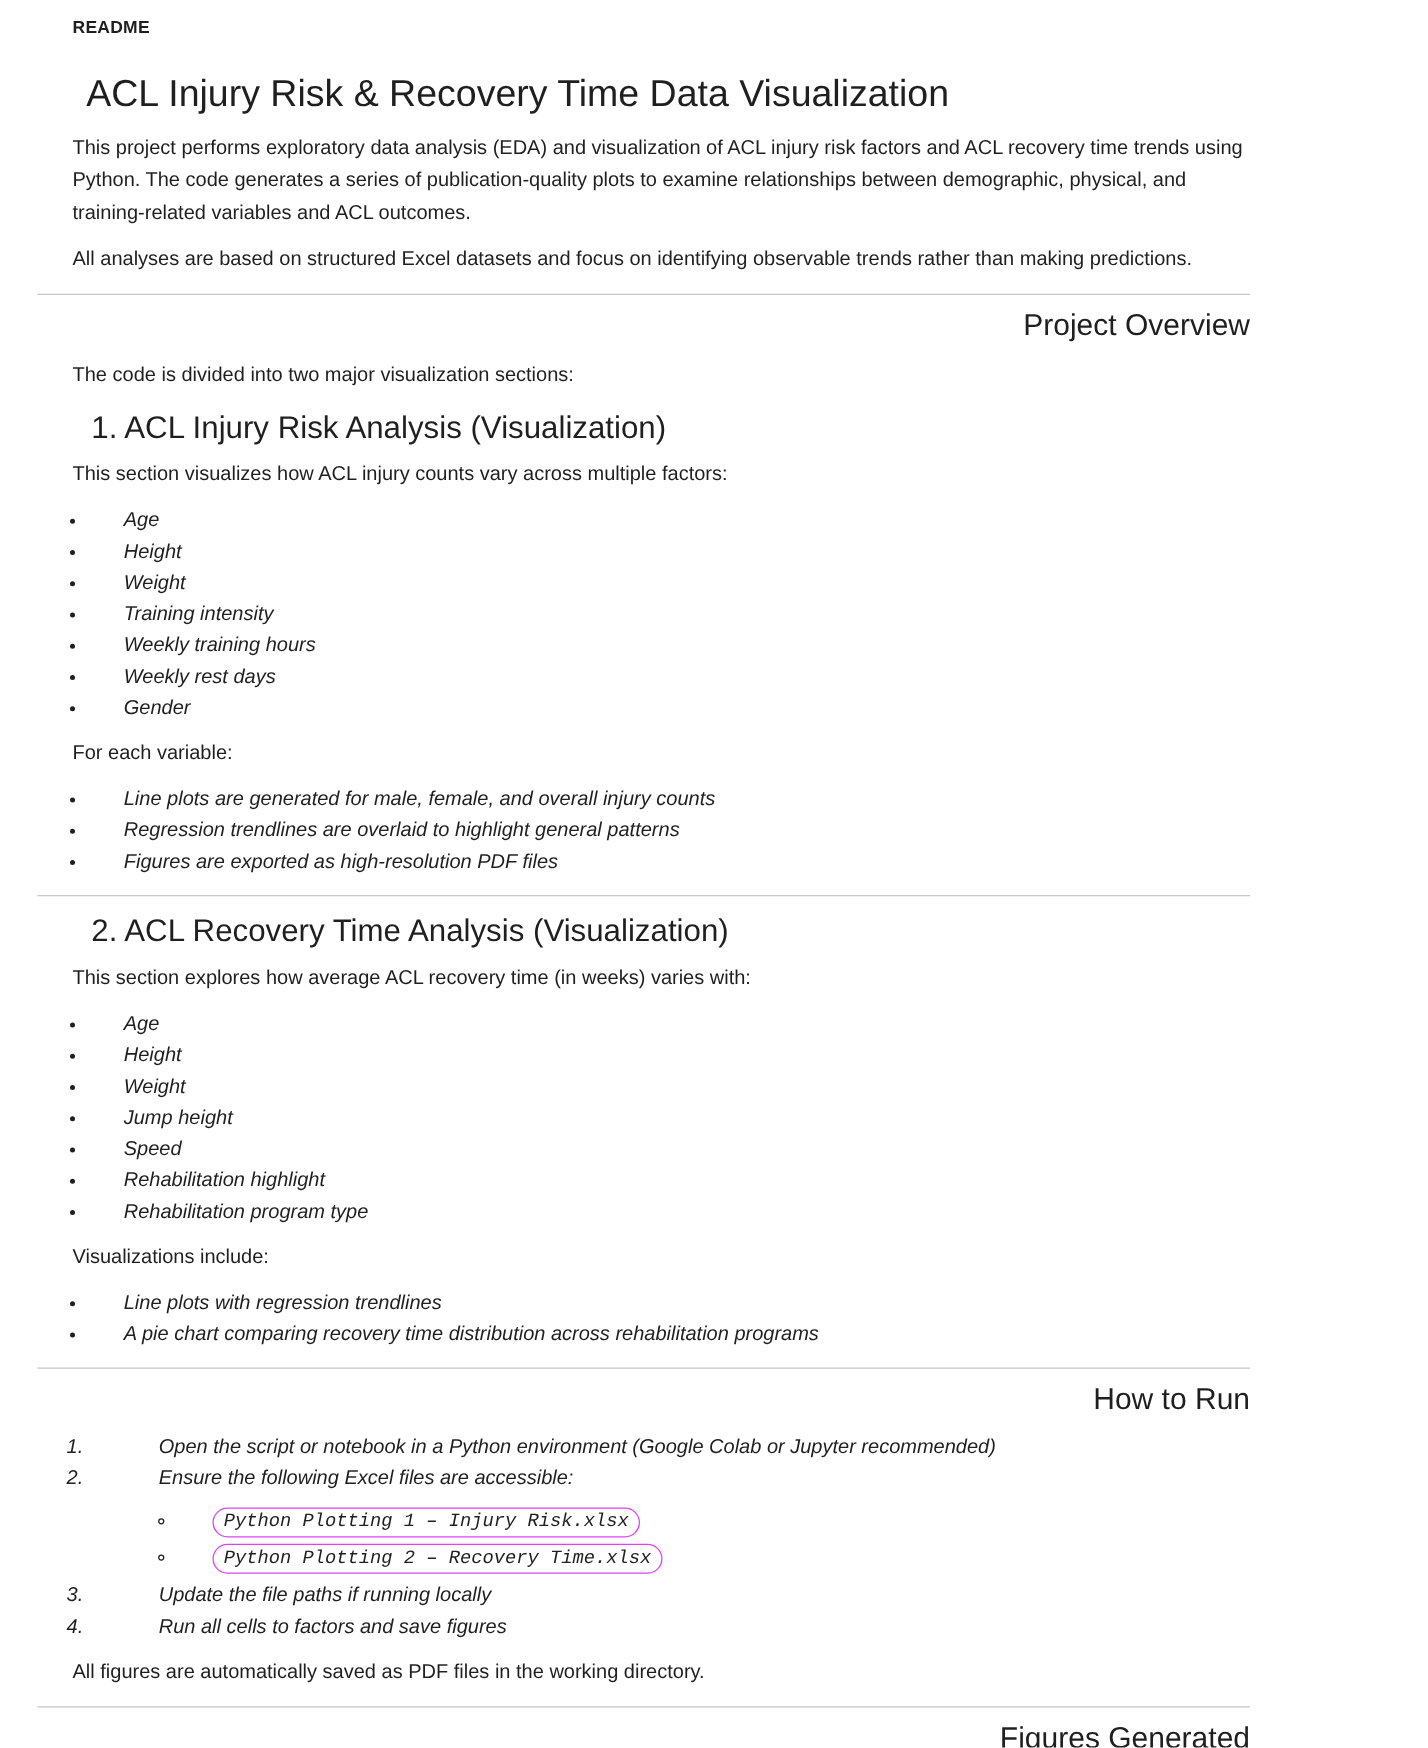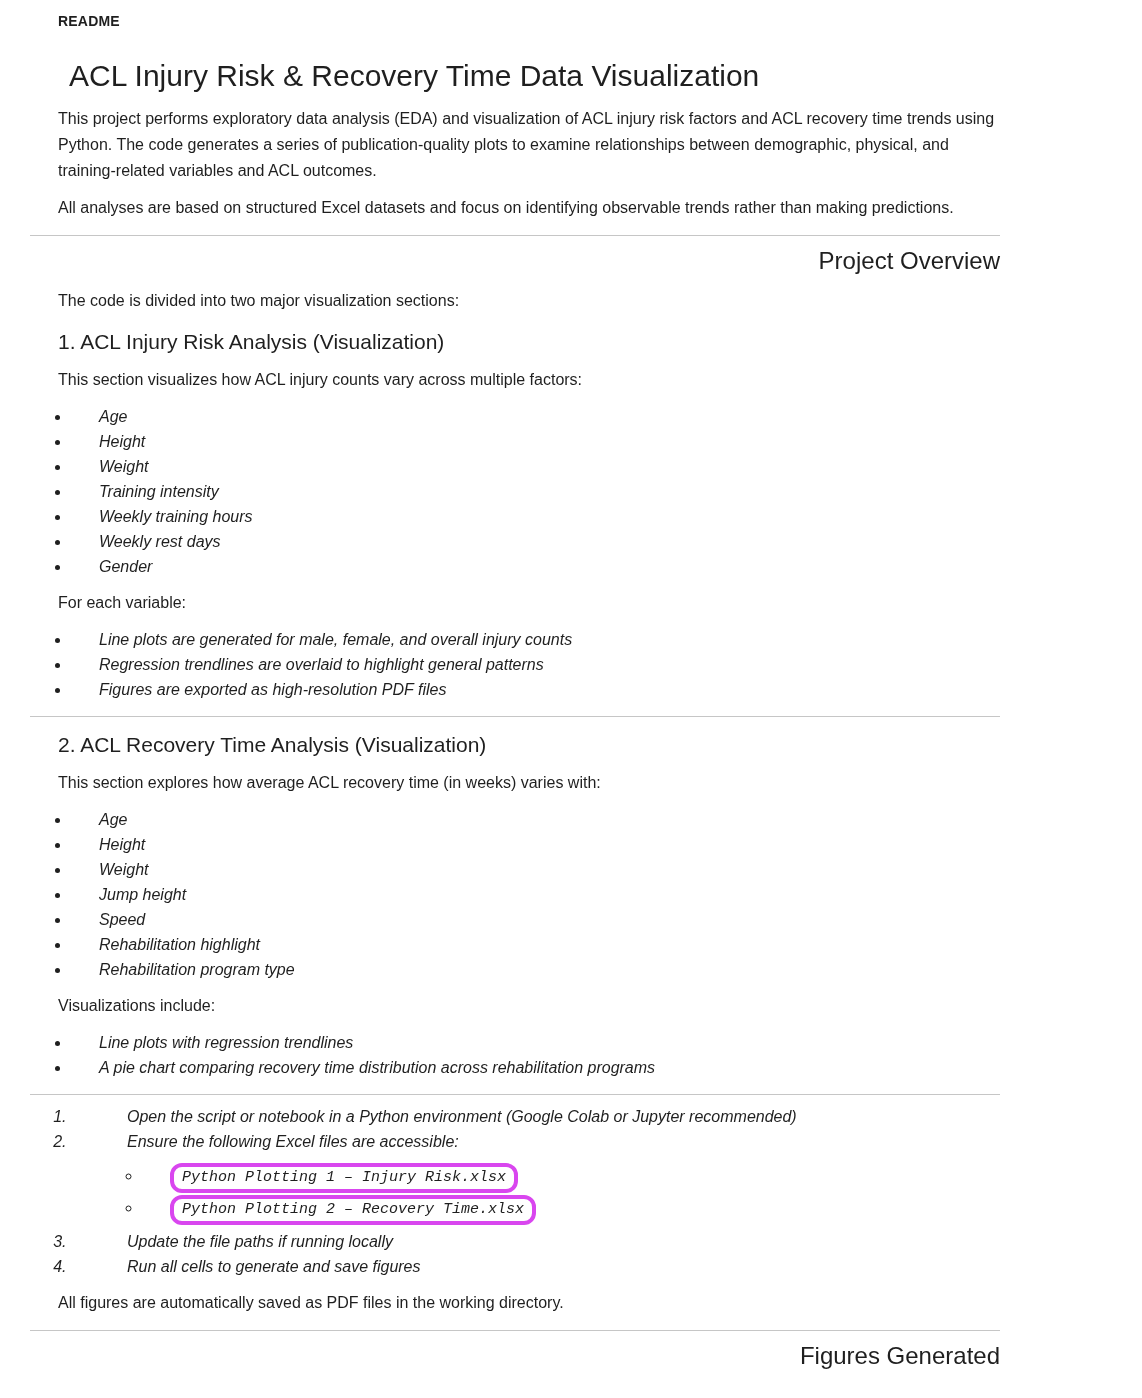--- a/index.html
+++ b/index.html
@@ -31,24 +31,24 @@
     margin: 28px 0 0 11px;
   }
   h2.sec {
     font-size: 24px;
     font-weight: 400;
     line-height: 32px;
     margin: 0;
     text-align: right;
   }
   h3.sub {
-    font-size: 21px;
+    font-size: 25px;
     font-weight: 400;
     line-height: 28px;
-    margin: 14px 0 0 0;
+    margin: 14px 0 0 15px;
   }
   p { margin: 11px 0; }
   hr.rule {
     border: none;
     border-top: 1px solid #c6c6c6;
     height: 0;
     margin: 14px 0 9px 0;
   }
   ul.bullets, ol.steps {
     margin: 9px 0;
@@ -67,21 +67,21 @@
   ul.sub-bullets > li {
     line-height: 29px;
     margin: 0;
   }
   .code-pill {
     display: inline-block;
     font-family: "Liberation Mono", "DejaVu Sans Mono", monospace;
     font-size: 15px;
     line-height: 21px;
     padding: 0 8px 1px 8px;
-    border: 4px solid #d946ef;
+    border: 1px solid #d946ef;
     border-radius: 12px;
     background: #ffffff;
     white-space: nowrap;
   }
 </style>
 </head>
 <body>
 
 <div class="doc">
 
@@ -135,41 +135,42 @@
 
   <p>Visualizations include:</p>
 
   <ul class="bullets">
     <li>Line plots with regression trendlines</li>
     <li>A pie chart comparing recovery time distribution across rehabilitation programs</li>
   </ul>
 
   <hr class="rule">
 
+  <h2 class="sec">How to Run</h2>
 
   <ol class="steps">
     <li>
       <span>Open the script or notebook in a Python environment (Google Colab or Jupyter recommended)</span>
     </li>
     <li>
       <span>Ensure the following Excel files are accessible:</span>
       <ul class="sub-bullets">
         <li>
           <code class="code-pill">Python Plotting 1 – Injury Risk.xlsx</code>
         </li>
         <li>
           <code class="code-pill">Python Plotting 2 – Recovery Time.xlsx</code>
         </li>
       </ul>
     </li>
     <li>
       <span>Update the file paths if running locally</span>
     </li>
     <li>
-      <span>Run all cells to generate and save figures</span>
+      <span>Run all cells to factors and save figures</span>
     </li>
   </ol>
 
   <p>All figures are automatically saved as PDF files in the working directory.</p>
 
   <hr class="rule">
 
   <h2 class="sec">Figures Generated</h2>
 
 </div>

